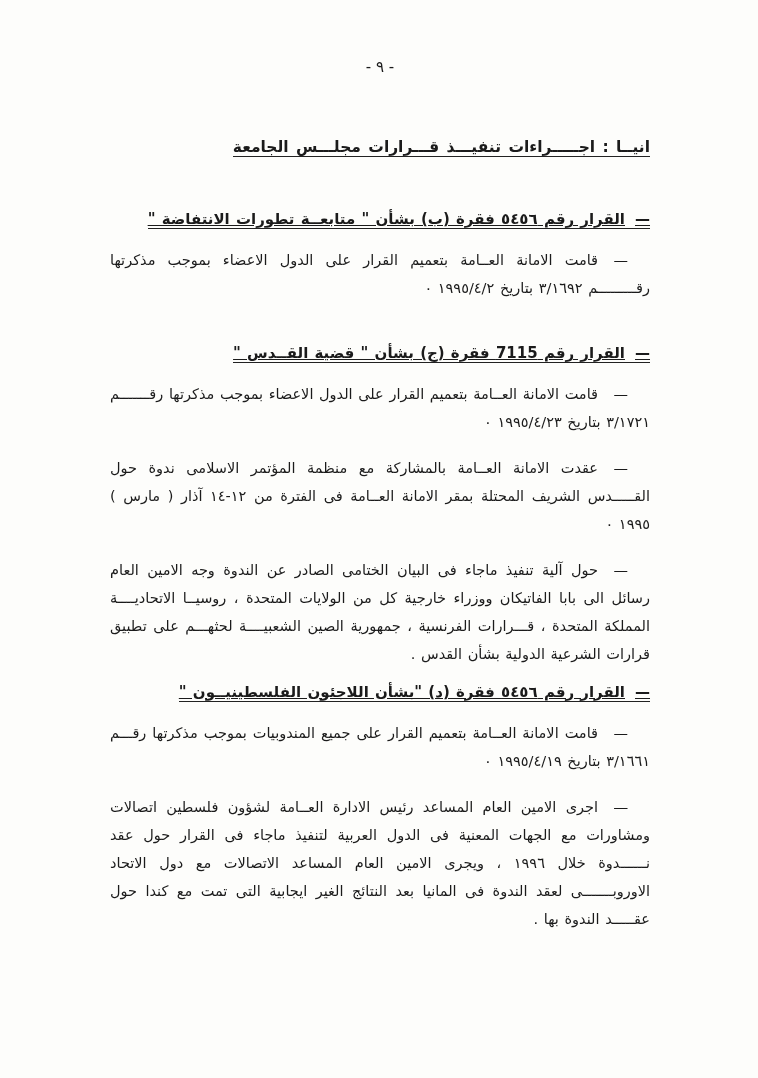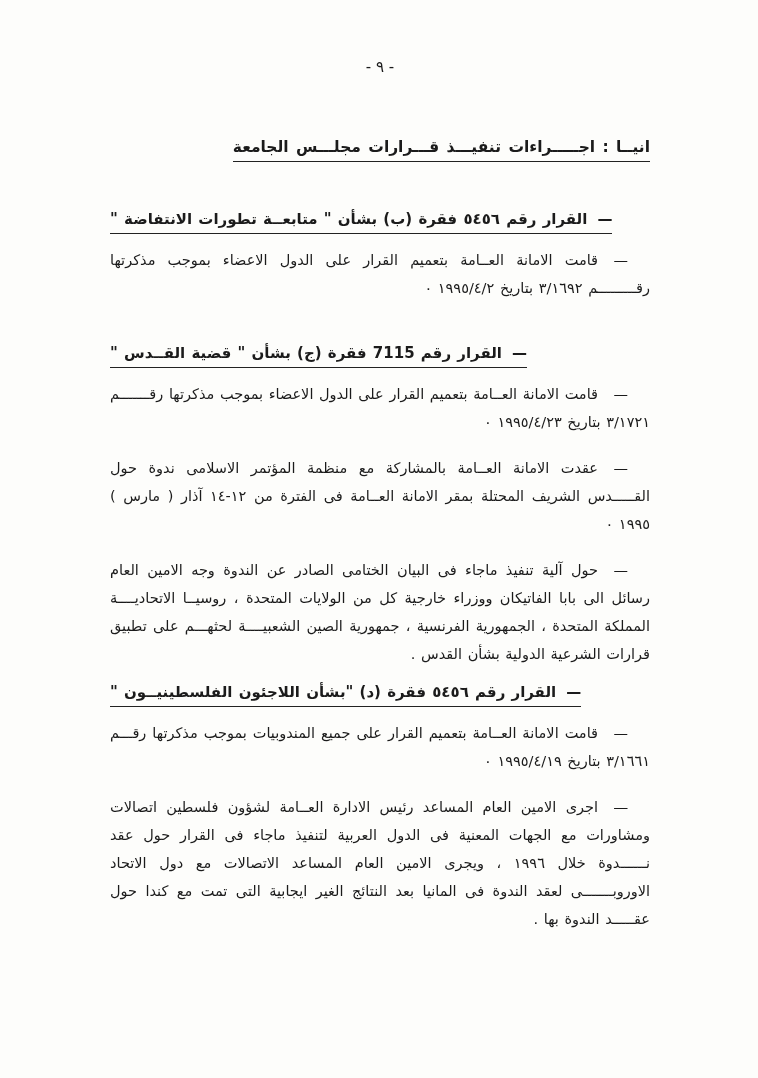--- a/index.html
+++ b/index.html
@@ -27,30 +27,30 @@
   }
   .heading {
     margin-top: 58px;
     text-align: right;
     font-size: 15.5px;
     font-weight: bold;
     word-spacing: 2px;
   }
   .u {
     border-bottom: 1.5px solid #222;
-    padding-bottom: 5px;
   }
   .section.s1 { margin-top: 54px; }
   .section.s2 { margin-top: 42px; }
   .section.s3 { }
   .sec-title {
     font-size: 15px;
     font-weight: bold;
-    text-align: left;
+    text-align: right;
     word-spacing: 1px;
+    text-decoration: underline;
   }
   .sec-title .dash {
     margin-left: 10px;
   }
   .item {
     position: relative;
     margin-top: 18px;
     font-size: 14.5px;
     line-height: 28px;
     text-align: justify;
@@ -88,21 +88,21 @@
     <div class="sec-title">
       <span class="u"><span class="dash">—</span><span>القرار رقم 7115 فقرة (ج) بشأن " قضية القــدس "</span></span>
     </div>
     <p class="item">
       <span class="item-dash">—</span><span>قامت الامانة العــامة بتعميم القرار على الدول الاعضاء بموجب مذكرتها رقـــــــم ٣/١٧٢١ بتاريخ ١٩٩٥/٤/٢٣ ٠</span>
     </p>
     <p class="item">
       <span class="item-dash">—</span><span>عقدت الامانة العــامة بالمشاركة مع منظمة المؤتمر الاسلامى ندوة حول القـــــدس الشريف المحتلة بمقر الامانة العــامة فى الفترة من ١٢-١٤ آذار ( مارس ) ١٩٩٥ ٠</span>
     </p>
     <p class="item">
-      <span class="item-dash">—</span><span>حول آلية تنفيذ ماجاء فى البيان الختامى الصادر عن الندوة وجه الامين العام رسائل الى بابا الفاتيكان ووزراء خارجية كل من الولايات المتحدة ، روسيــا الاتحاديــــة المملكة المتحدة ، الجمهورية الفرنسية ، جمهورية الصين الشعبيــــة لحثهـــم على تطبيق قرارات الشرعية الدولية بشأن القدس .</span>
+      <span class="item-dash">—</span><span>حول آلية تنفيذ ماجاء فى البيان الختامى الصادر عن الندوة وجه الامين العام رسائل الى بابا الفاتيكان ووزراء خارجية كل من الولايات المتحدة ، روسيــا الاتحاديــــة المملكة المتحدة ، قـــرارات الفرنسية ، جمهورية الصين الشعبيــــة لحثهـــم على تطبيق قرارات الشرعية الدولية بشأن القدس .</span>
     </p>
   </section>
 
   <section class="section s3">
     <div class="sec-title">
       <span class="u"><span class="dash">—</span><span>القرار رقم ٥٤٥٦ فقرة (د) "بشأن اللاجئون الفلسطينيــون "</span></span>
     </div>
     <p class="item">
       <span class="item-dash">—</span><span>قامت الامانة العــامة بتعميم القرار على جميع المندوبيات بموجب مذكرتها رقـــم ٣/١٦٦١ بتاريخ ١٩٩٥/٤/١٩ ٠</span>
     </p>

